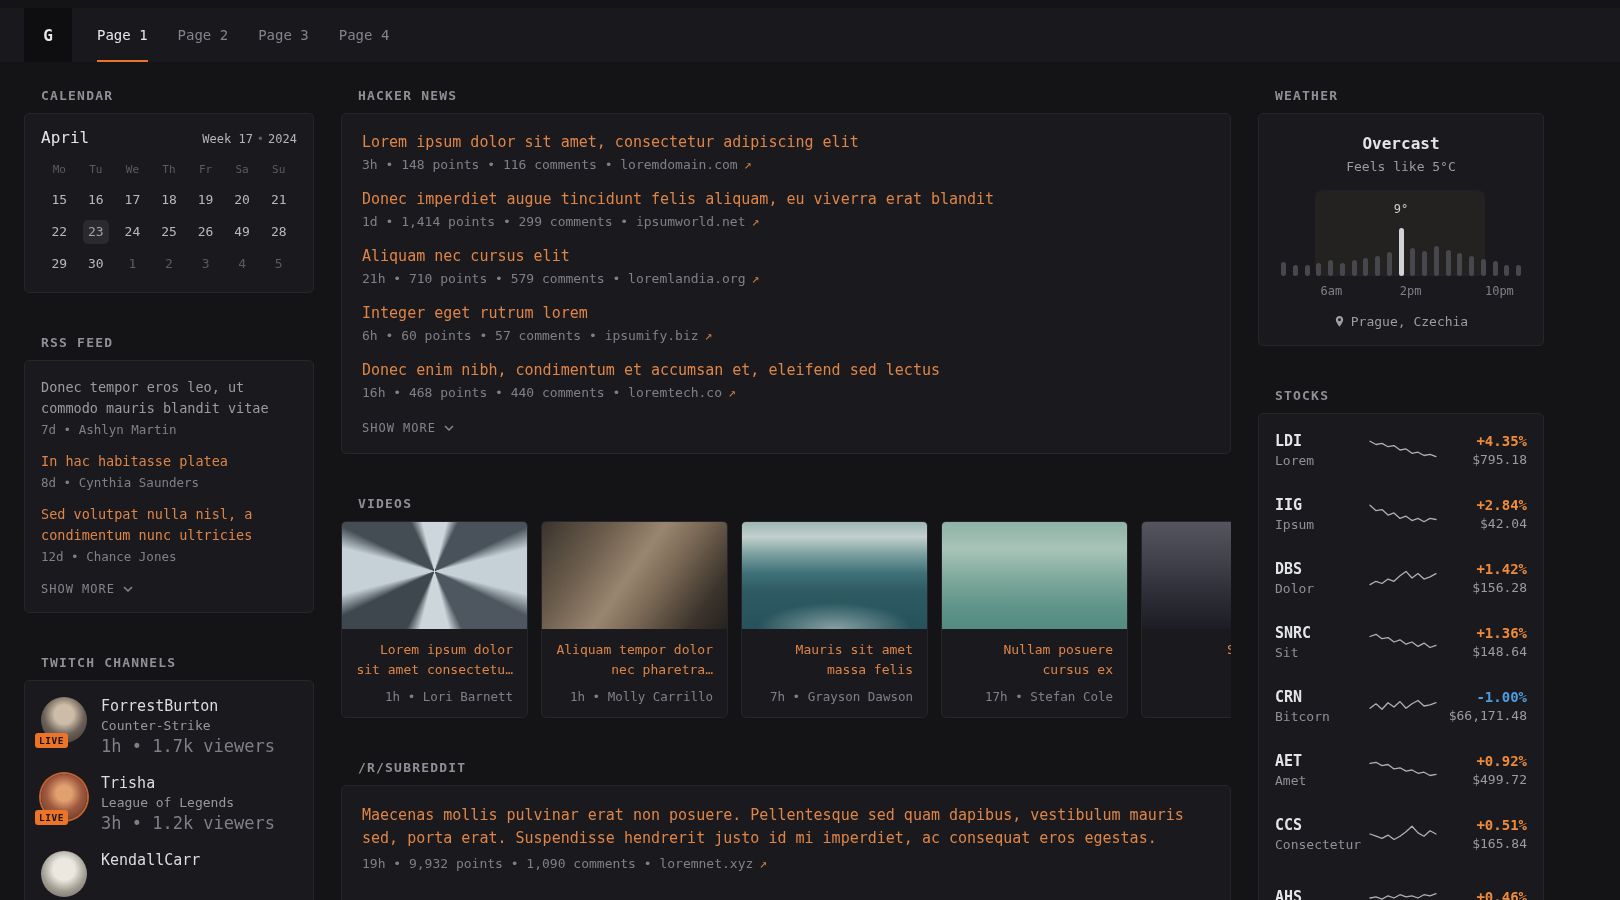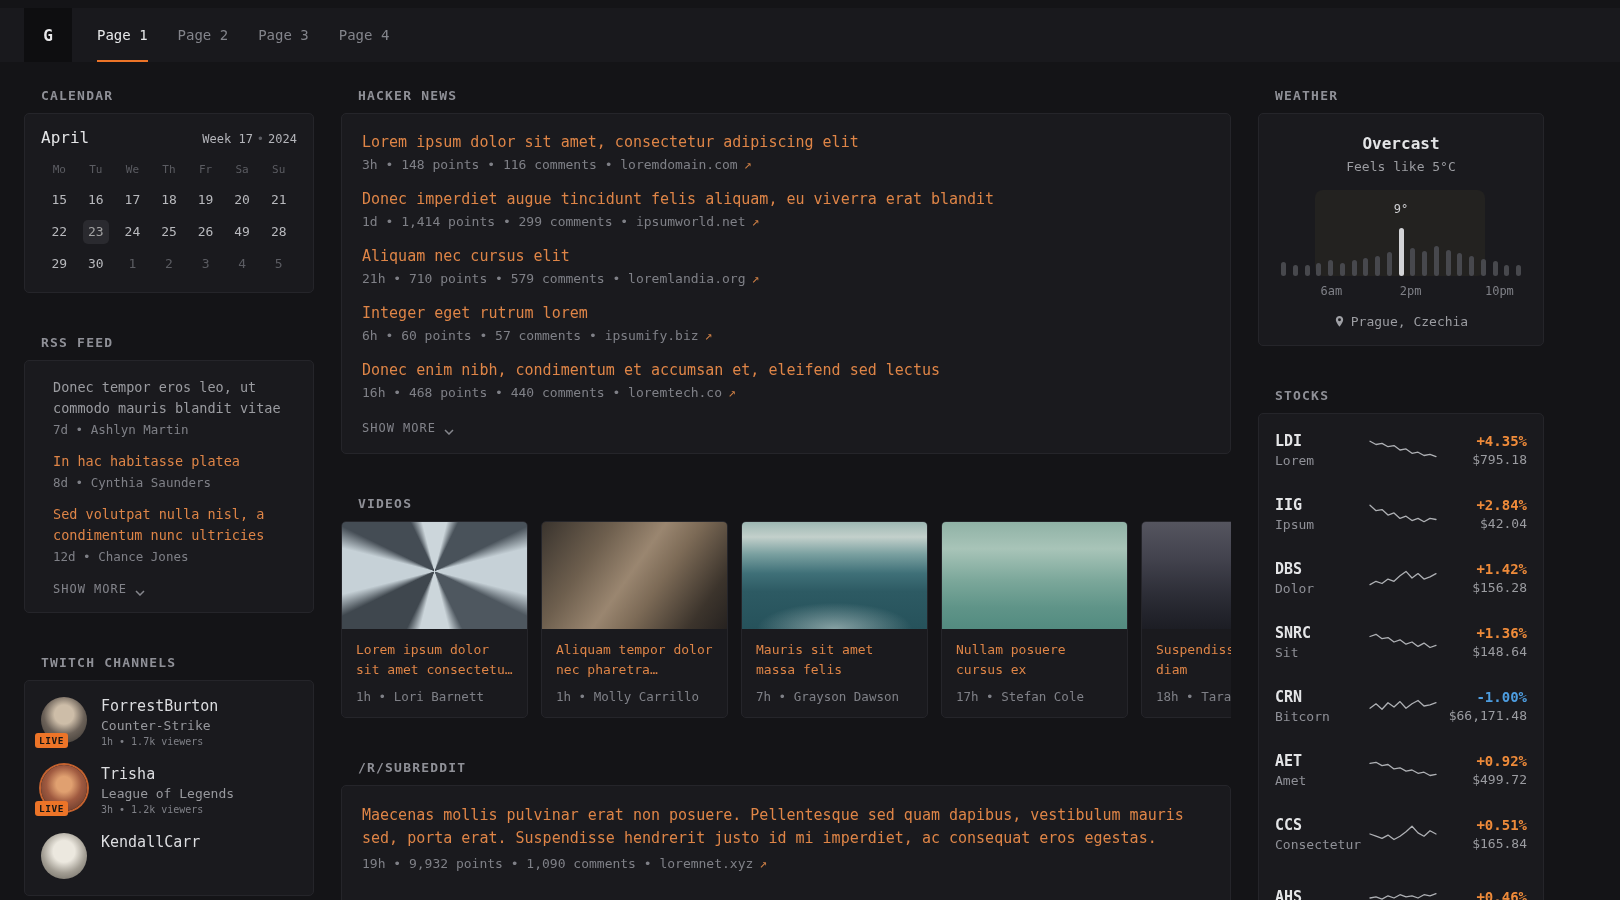--- a/index.html
+++ b/index.html
@@ -34,41 +34,41 @@
   .cal-head { display:flex; justify-content:space-between; align-items:baseline; margin-bottom:16px; }
   .cal-month { font-size:16px; color:var(--t1); }
   .cal-meta { font-size:12px; color:#b4b5ba; }
   .cal-meta .dot { color:var(--t5); margin:0 4px; }
   .cal-grid { display:grid; grid-template-columns:repeat(7,1fr); row-gap:8px; text-align:center; }
   .cal-dh { font-size:11px; color:var(--t5); padding-bottom:4px; }
   .cal-d { font-size:13px; color:var(--t2); height:24px; line-height:24px; }
   .cal-d.today { background:#2a2a2f; border-radius:5px; color:#a3a3a3; margin:0 5px; }
   .cal-d.muted { color:var(--t5); }
   
-  .rss-card { padding:16px 28px 10px; }
+  .rss-card { padding:16px 16px 10px; }
   .feed-item { margin-bottom:14px; cursor:pointer; }
   .feed-title { font-size:13.5px; line-height:21px; color:var(--link); }
   .feed-title.read { color:#9b9ca1; }
   .feed-meta { font-size:12.5px; color:var(--t4); margin-top:3px; }
-  .show-more { display:inline-flex; align-items:flex-end; gap:8px; font-size:12px; letter-spacing:1px;
+  .show-more { display:inline-flex; align-items:center; gap:8px; font-size:12px; letter-spacing:1px;
                color:#83848b; padding:4px 0 6px; cursor:pointer; background:none; border:none;
                font-family:inherit; }
   
   .twitch-card { padding:16px; display:flex; flex-direction:column; gap:18px; }
   .channel { display:flex; gap:14px; align-items:flex-start; cursor:pointer; }
   .avatar { width:46px; height:46px; border-radius:50%; position:relative; flex:none; }
   .avatar .pic { width:100%; height:100%; border-radius:50%; }
   .channel:nth-of-type(1) .pic { background:radial-gradient(circle at 50% 38%, #cdbda8 0 26%, #6b6158 55%, #322f2c 100%); }
   .channel:nth-of-type(2) .pic { background:radial-gradient(circle at 50% 42%, #e0a070 0 22%, #a05a40 50%, #542f24 100%); box-shadow:0 0 0 2px #c4622f; }
   .channel:nth-of-type(3) .pic { background:radial-gradient(circle at 50% 40%, #ece8df 0 30%, #a29d93 60%, #615d55 100%); }
   .live-badge { position:absolute; left:-6px; bottom:-5px; background:var(--accent); color:#151515;
                 font-size:9.5px; font-weight:bold; padding:2px 4px; border-radius:3px; letter-spacing:.5px; }
   .ch-name { font-size:15px; color:#dcdde0; }
   .ch-game { font-size:13px; color:#97989d; margin-top:3px; }
-  .ch-meta { font-size:10px; color:var(--t4); margin-top:3px; }
+  .ch-meta { font-size:17px; color:var(--t4); margin-top:3px; }
   
   .hn-card { padding:18px 20px 12px; }
   .hn-item { margin-bottom:17px; }
   .hn-title { font-size:15px; color:var(--link); line-height:21px; cursor:pointer; }
   .hn-meta { font-size:13px; color:var(--t4); margin-top:4px; }
   .ext-arrow { color:#cb7e45; margin-left:6px; cursor:pointer; }
   .sub-card { padding:18px 20px 24px; }
   .sub-title { font-size:15px; color:var(--link); line-height:23px; cursor:pointer; }
   .sub-meta { font-size:13px; color:var(--t4); margin-top:6px; }
   
@@ -78,21 +78,21 @@
   .thumb { width:100%; height:107px; }
   .video-card:nth-child(1) .thumb { background:conic-gradient(from 0deg at 50% 46%,
       #ccd6db 0deg 14deg, #49525a 26deg 64deg, #c6d1d7 76deg 104deg, #4e575f 116deg 154deg,
       #ccd6db 166deg 194deg, #3f474e 206deg 244deg, #c6d1d7 256deg 284deg, #444c54 296deg 334deg,
       #ccd6db 346deg 360deg); }
   .video-card:nth-child(2) .thumb { background:linear-gradient(125deg,#3a342e 0%,#6e5f4e 28%,#9a8670 48%,#7c6a56 62%,#3c342c 85%,#262220 100%); }
   .video-card:nth-child(3) .thumb { background:radial-gradient(ellipse 60% 35% at 50% 100%, rgba(214,226,223,.55), transparent 70%),
       linear-gradient(180deg,#9db7b3 0%,#c3d0cb 14%,#7aa0a0 30%,#3f7078 48%,#2d5a63 65%,#26525b 100%); }
   .video-card:nth-child(4) .thumb { background:linear-gradient(180deg,#90b2a6 0%,#a8c4b8 25%,#7ba79a 55%,#5f9488 80%,#538b80 100%); }
   .video-card:nth-child(5) .thumb { background:linear-gradient(180deg,#55555f 0%,#42424d 35%,#2b2c35 70%,#1c1d24 100%); }
-  .video-body { padding:11px 14px 13px; }
+  .video-body { padding:11px 14px 13px;text-align:right; }
   .video-title { font-size:13px; line-height:20px; color:var(--link); white-space:pre-line; }
   .video-meta { font-size:12.5px; color:var(--t4); margin-top:9px; }
   
   .weather-card { padding:20px 16px 16px; text-align:center; }
   .w-cond { font-size:16px; color:var(--t1); font-weight:bold; }
   .w-feels { font-size:13px; color:#9b9ca1; margin-top:6px; }
   .wchart { position:relative; height:86px; margin:16px 6px 0; }
   .daylight { position:absolute; left:14%; width:71%; top:0; bottom:0; background:#232220; border-radius:8px; }
   .wbars { position:absolute; left:0; right:0; bottom:0; display:flex; justify-content:space-between; align-items:flex-end; height:56px; }
   .wbar { width:5px; border-radius:2.5px; background:#47484d; }

